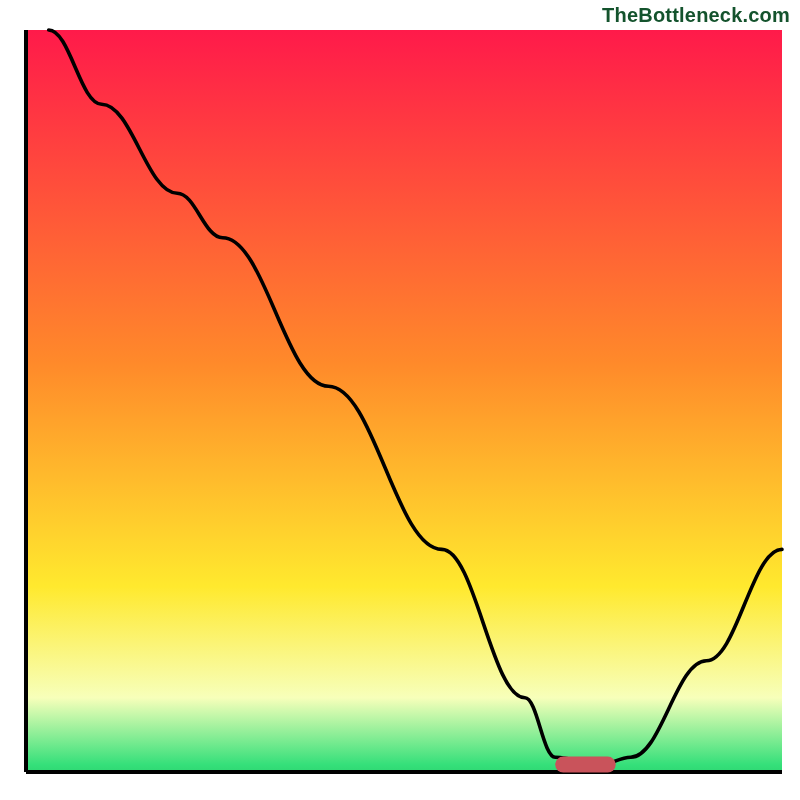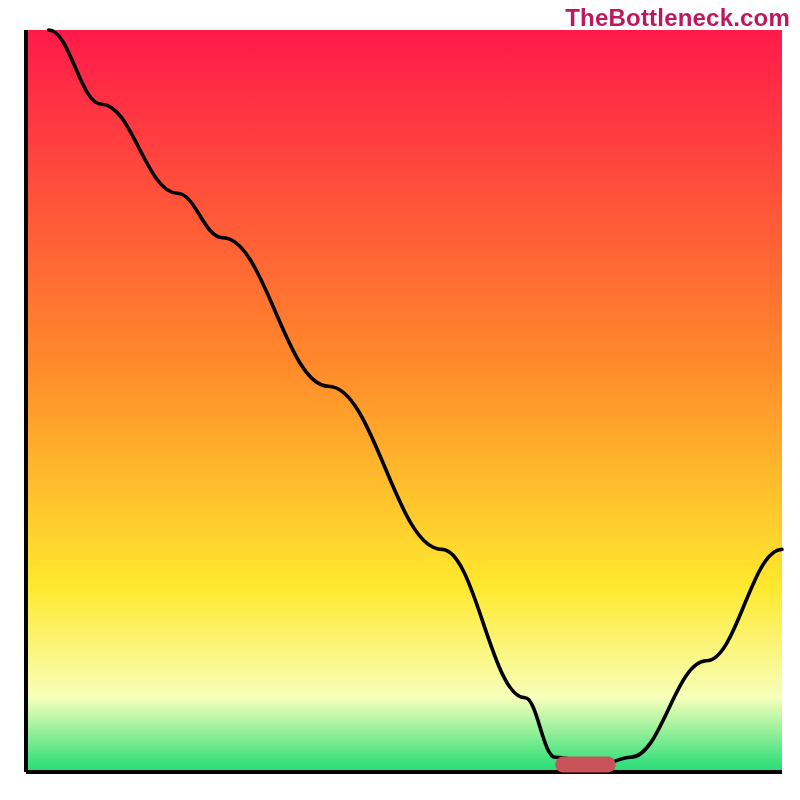--- a/index.html
+++ b/index.html
@@ -12,23 +12,23 @@
   }
   .container {
     position: relative;
     width: 800px;
     height: 800px;
   }
   .watermark {
     position: absolute;
     top: 4px;
     right: 10px;
-    font-size: 24px;
+    font-size: 20px;
     font-weight: bold;
-    color: #be185d;
+    color: #14532d;
     letter-spacing: 0.2px;
   }
   svg.chart {
     position: absolute;
     left: 0;
     top: 0;
   }
 </style>
 </head>
 <body>

